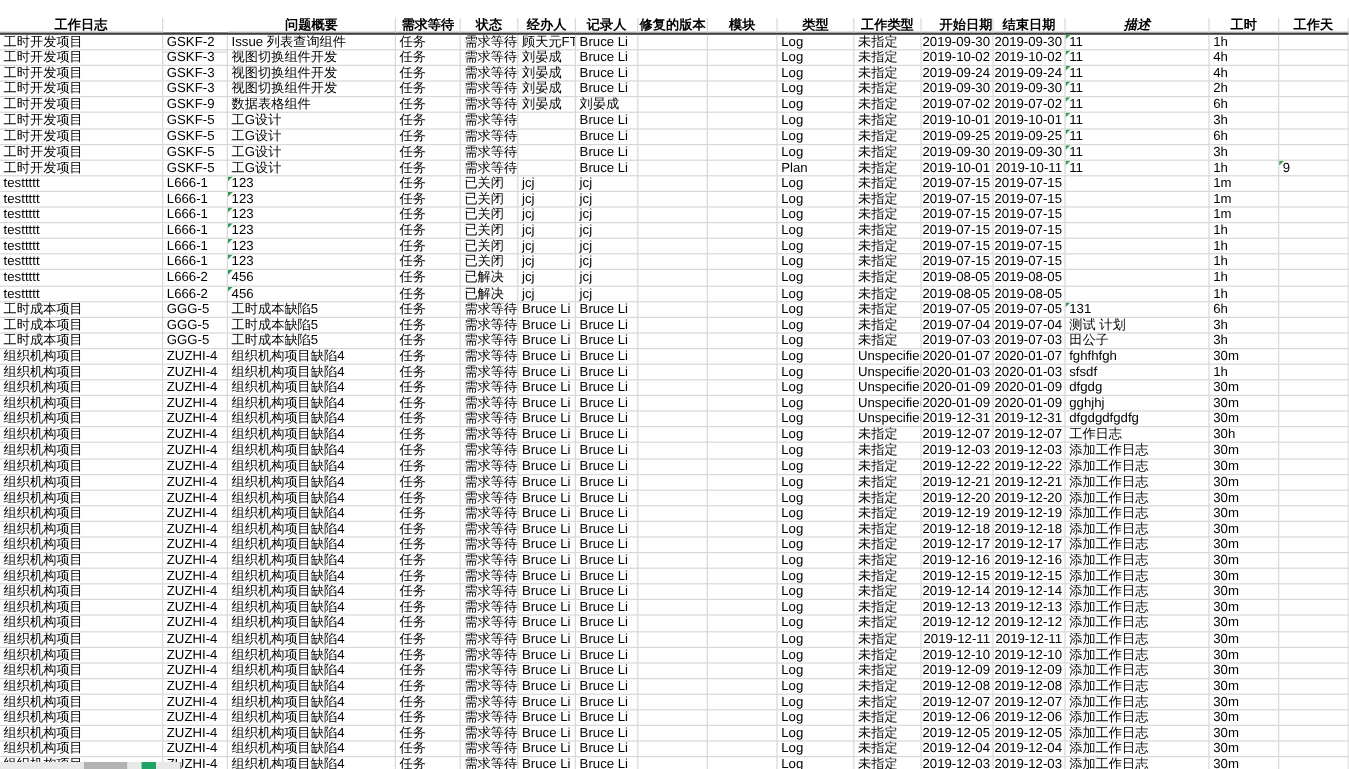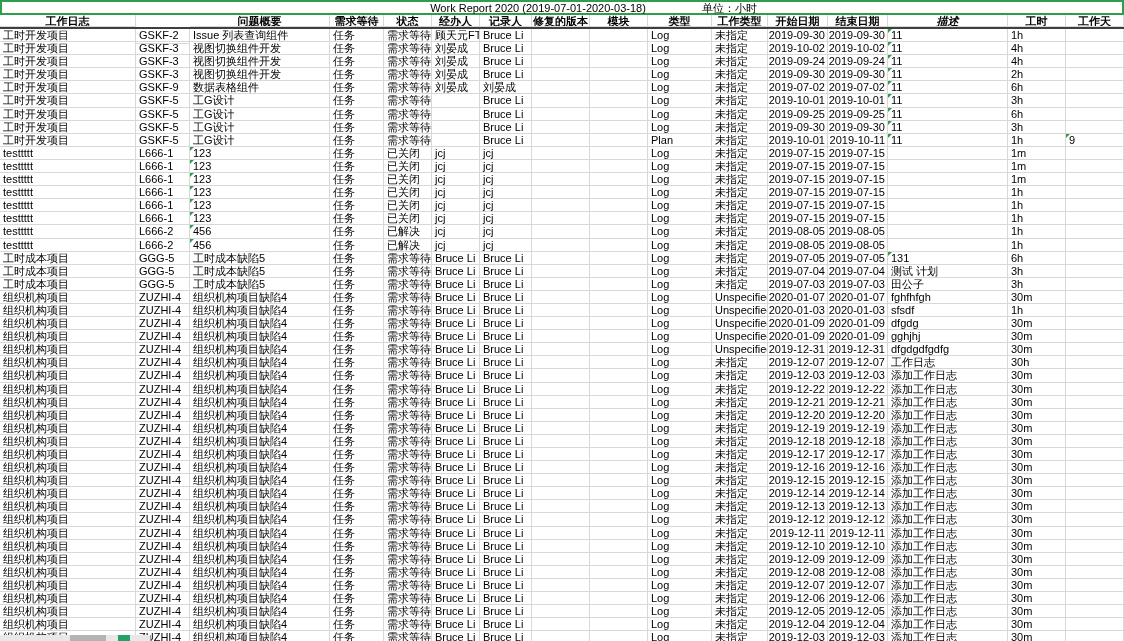--- a/index.html
+++ b/index.html
@@ -38,38 +38,34 @@
   
   #sheet-bar{position:absolute;left:0;bottom:0;width:150px;height:6px;background:#e8e8e8;border-right:1px solid #9a9a9a;}
   #sheet-bar .nav-block{position:absolute;left:70px;top:0;width:36px;height:6px;background:#b3b3b3;}
   #sheet-bar .sheet-glyph{position:absolute;left:118px;top:0;width:12px;height:6px;background:#21a366;}
 </style>
 </head>
 <body>
 
 <div id="screen">
 
-  <div id="title-row">
-    <span id="title-text">Work Report 2020 (2019-07-01-2020-03-18)</span>
-    <span id="unit-label">单位：小时</span>
-  </div>
 
   <div id="header-row">
       <div class="cell" style="width: 136px;">工作日志</div>
       <div class="cell" style="width: 54px; margin-top: 28px;">问题号</div>
       <div class="cell" style="width: 140px;">问题概要</div>
       <div class="cell" style="width: 54px;">需求等待</div>
       <div class="cell" style="width: 48px;">状态</div>
       <div class="cell" style="width: 48px;">经办人</div>
       <div class="cell" style="width: 52px;">记录人</div>
       <div class="cell" style="width: 58px;">修复的版本</div>
       <div class="cell" style="width: 58px;">模块</div>
       <div class="cell" style="width: 64px;">类型</div>
       <div class="cell" style="width: 56px;">工作类型</div>
-      <div class="cell" style="width: 60px;">开始日期</div>
+      <div class="cell" style="width: 60px; text-align: right;">开始日期</div>
       <div class="cell" style="width: 60px;">结束日期</div>
       <div class="cell" style="width: 120px; font-style: italic;">描述</div>
       <div class="cell" style="width: 58px;">工时</div>
       <div class="cell" style="width: 58px;">工作天</div>
     </div>
 
   <div id="grid-body">
       <div class="row">
         <div class="cell" style="width: 136px;">工时开发项目</div>
         <div class="cell" style="width: 54px;">GSKF-2</div>

